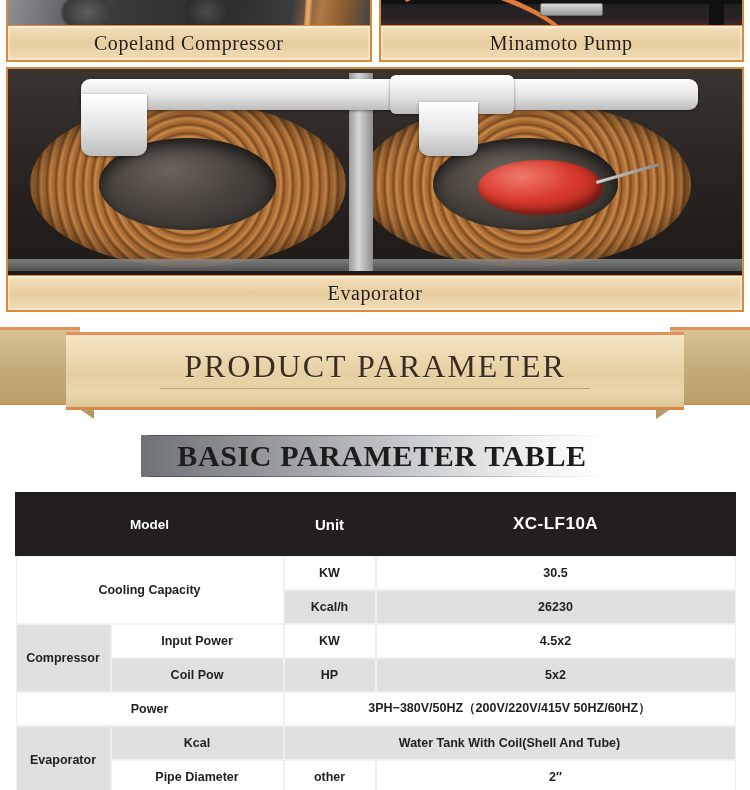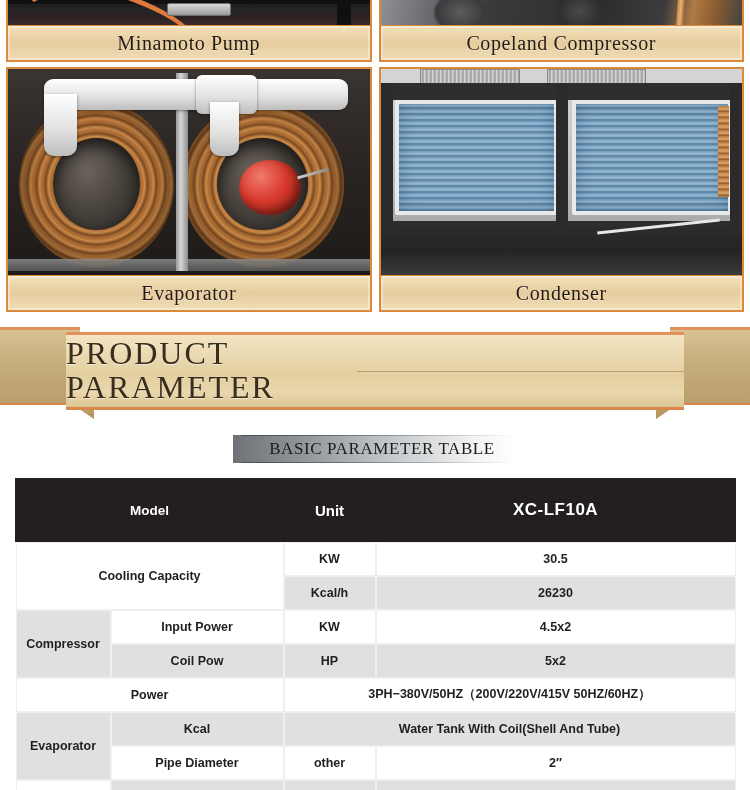--- a/index.html
+++ b/index.html
@@ -137,21 +137,21 @@
   .ban-notch{
     position:absolute;top:73px;width:28px;height:19px;
     background:linear-gradient(180deg,#c9ad7a,#b08f57);
   }
   .ban-notch.left{left:66px;clip-path:polygon(0 0,100% 0,100% 100%);}
   .ban-notch.right{right:66px;clip-path:polygon(0 0,100% 0,0 100%);}
   .ban-main{
     position:absolute;left:66px;right:66px;top:5px;height:78px;
     background:linear-gradient(180deg,#f3e4c3 0%,#eddcb6 22%,#e4cfa1 55%,#e9d6ac 80%,#dcc694 100%);
     border-top:3px solid #e2915a;border-bottom:3px solid #d9874a;
-    display:flex;flex-direction:row;align-items:center;justify-content:center;
+    display:flex;flex-direction:column;align-items:center;justify-content:center;
     box-sizing:border-box;
   }
   .ban-title{
     font-family:"Liberation Serif",serif;
     font-size:32px;color:#3b2d1c;letter-spacing:2px;
     line-height:1.05;
     text-shadow:0 1px 0 rgba(255,255,255,.5);
   }
   .ban-rule{width:430px;height:1px;background:rgba(120,95,60,.45);margin:4px 0 3px 0;}
   .ban-sub{
@@ -168,21 +168,21 @@
     background:linear-gradient(90deg,#6e7276 0%,#9a9ea1 30%,#cfd2d4 62%,#f2f3f4 85%,#ffffff 100%);
   }
   .sec-head:before,.sec-head:after{
     content:"";position:absolute;left:8px;right:0;height:1px;
     background:linear-gradient(90deg,#4d5053,rgba(255,255,255,0));
   }
   .sec-head:before{top:0;}
   .sec-head:after{bottom:0;}
   .sec-head span{
     font-family:"Liberation Serif",serif;
-    font-size:17px;font-weight:400;color:#1c1c1c;letter-spacing:.6px;
+    font-size:30px;font-weight:700;color:#1c1c1c;letter-spacing:.6px;
     white-space:nowrap;
   }
 
   
   .tbl-wrap{width:750px;padding:0 15px;box-sizing:border-box;margin-top:15px;}
   table.spec{
     width:720px;border-collapse:collapse;table-layout:fixed;
     font-size:12.5px;color:#1f1f1f;
   }
   table.spec td,table.spec th{
@@ -203,35 +203,35 @@
   .rh{height:34px;}
 </style>
 </head>
 <body>
 
 <div class="gallery">
 
   <div class="gal-row row-top">
 
     <div class="gal-cell">
+      <div class="gal-photo ph-compressor"></div>
+      <div class="gal-cap">
+        <span>Copeland Compressor</span>
+      </div>
+    </div>
+
+    <div class="gal-cell">
       <div class="gal-photo ph-pump">
         <div class="bar"></div>
         <div class="hose"></div>
         <div class="plate"></div>
         <div class="rail"></div>
       </div>
       <div class="gal-cap">
         <span>Minamoto Pump</span>
-      </div>
-    </div>
-
-    <div class="gal-cell">
-      <div class="gal-photo ph-compressor"></div>
-      <div class="gal-cap">
-        <span>Copeland Compressor</span>
       </div>
     </div>
 
   </div>
 
   <div class="gal-row row-bot">
 
     <div class="gal-cell">
       <div class="gal-photo ph-evap">
         <div class="coil coil-a">
@@ -246,38 +246,20 @@
         <div class="pipe pipe-t"></div>
         <div class="pipe pipe-v1"></div>
         <div class="pipe pipe-v2"></div>
         <div class="float"></div>
       </div>
       <div class="gal-cap">
         <span>Evaporator</span>
       </div>
     </div>
 
-    <div class="gal-cell">
-      <div class="gal-photo ph-cond">
-        <div class="grille grille-l"></div>
-        <div class="grille grille-r"></div>
-        <div class="frametop"></div>
-        <div class="fin fin-l"></div>
-        <div class="fin fin-r"></div>
-        <div class="cu"></div>
-        <div class="framebot"></div>
-        <div class="wire"></div>
-        <div class="post post-l"></div>
-        <div class="post post-m"></div>
-        <div class="post post-r"></div>
-      </div>
-      <div class="gal-cap">
-        <span>Condenser</span>
-      </div>
-    </div>
 
   </div>
 </div>
 
 <div class="banner-wrap">
   <div class="ban-side left"></div>
   <div class="ban-side right"></div>
   <div class="ban-notch left"></div>
   <div class="ban-notch right"></div>
   <div class="ban-main">

